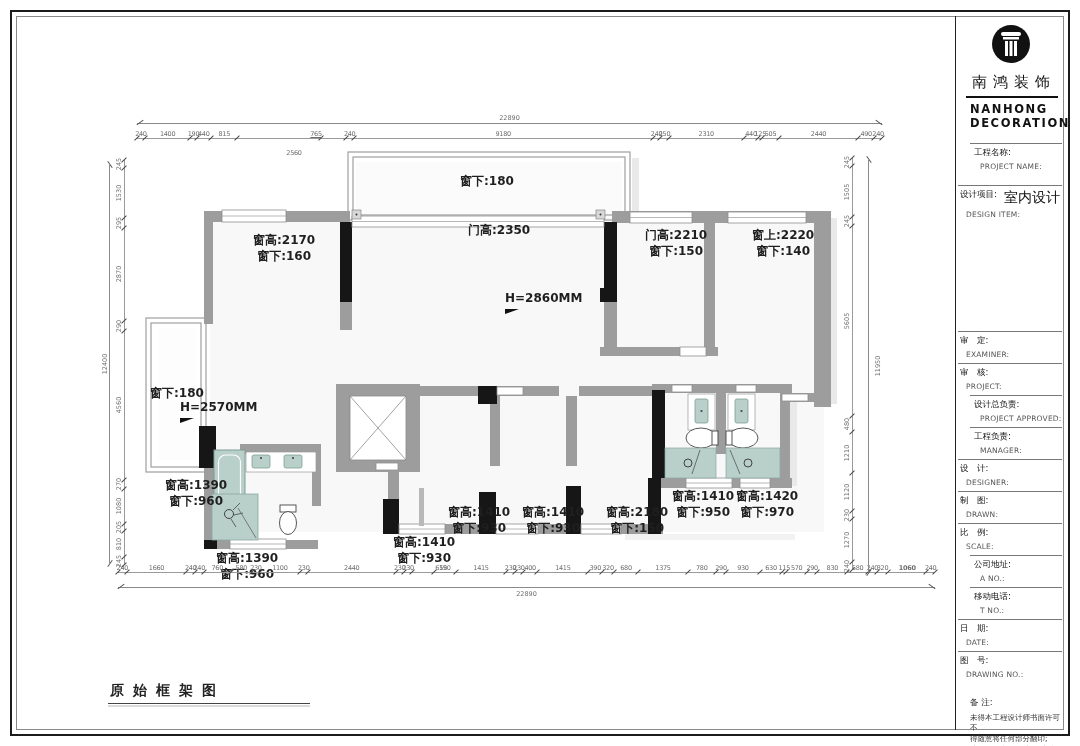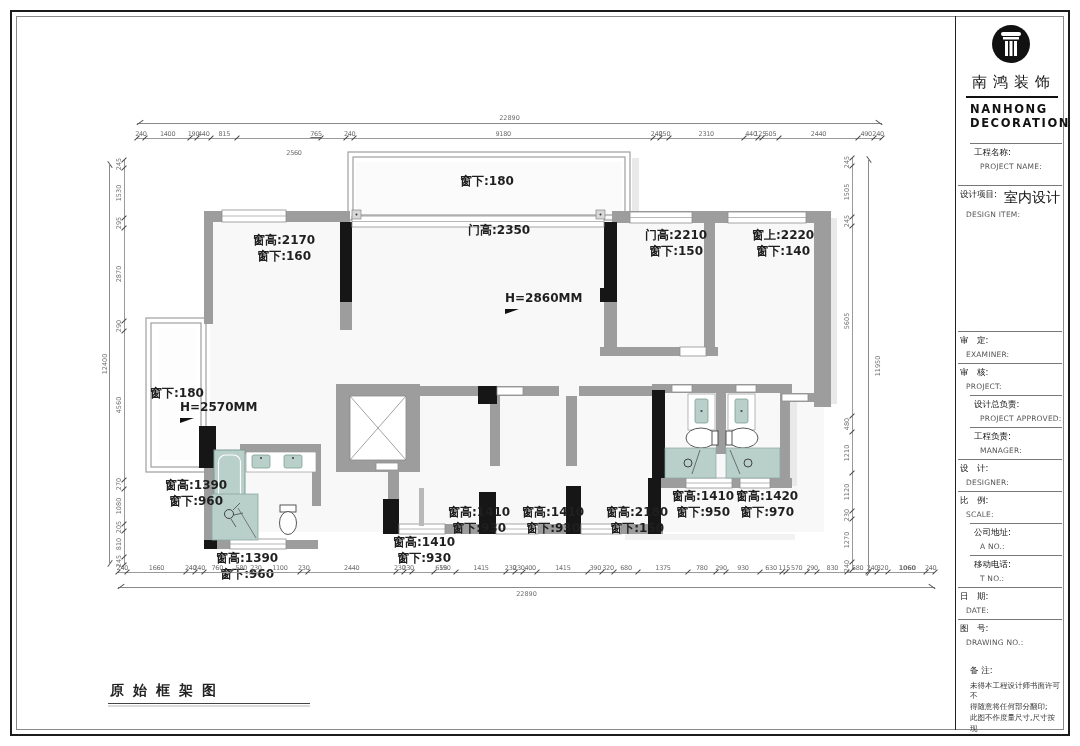--- a/index.html
+++ b/index.html
@@ -505,20 +505,24 @@
     </div>
     <div class="tb-field">
       <div class="cn">工程负责:</div>
       <div class="en">MANAGER:</div>
     </div>
     <div class="tb-field wide">
       <div class="cn">设　计:</div>
       <div class="en">DESIGNER:</div>
     </div>
     <div class="tb-field wide">
+      <div class="cn">制　图:</div>
+      <div class="en">DRAWN:</div>
+    </div>
+    <div class="tb-field wide">
       <div class="cn">比　例:</div>
       <div class="en">SCALE:</div>
     </div>
     <div class="tb-field">
       <div class="cn">公司地址:</div>
       <div class="en">A  NO.:</div>
     </div>
     <div class="tb-field">
       <div class="cn">移动电话:</div>
       <div class="en">T  NO.:</div>

